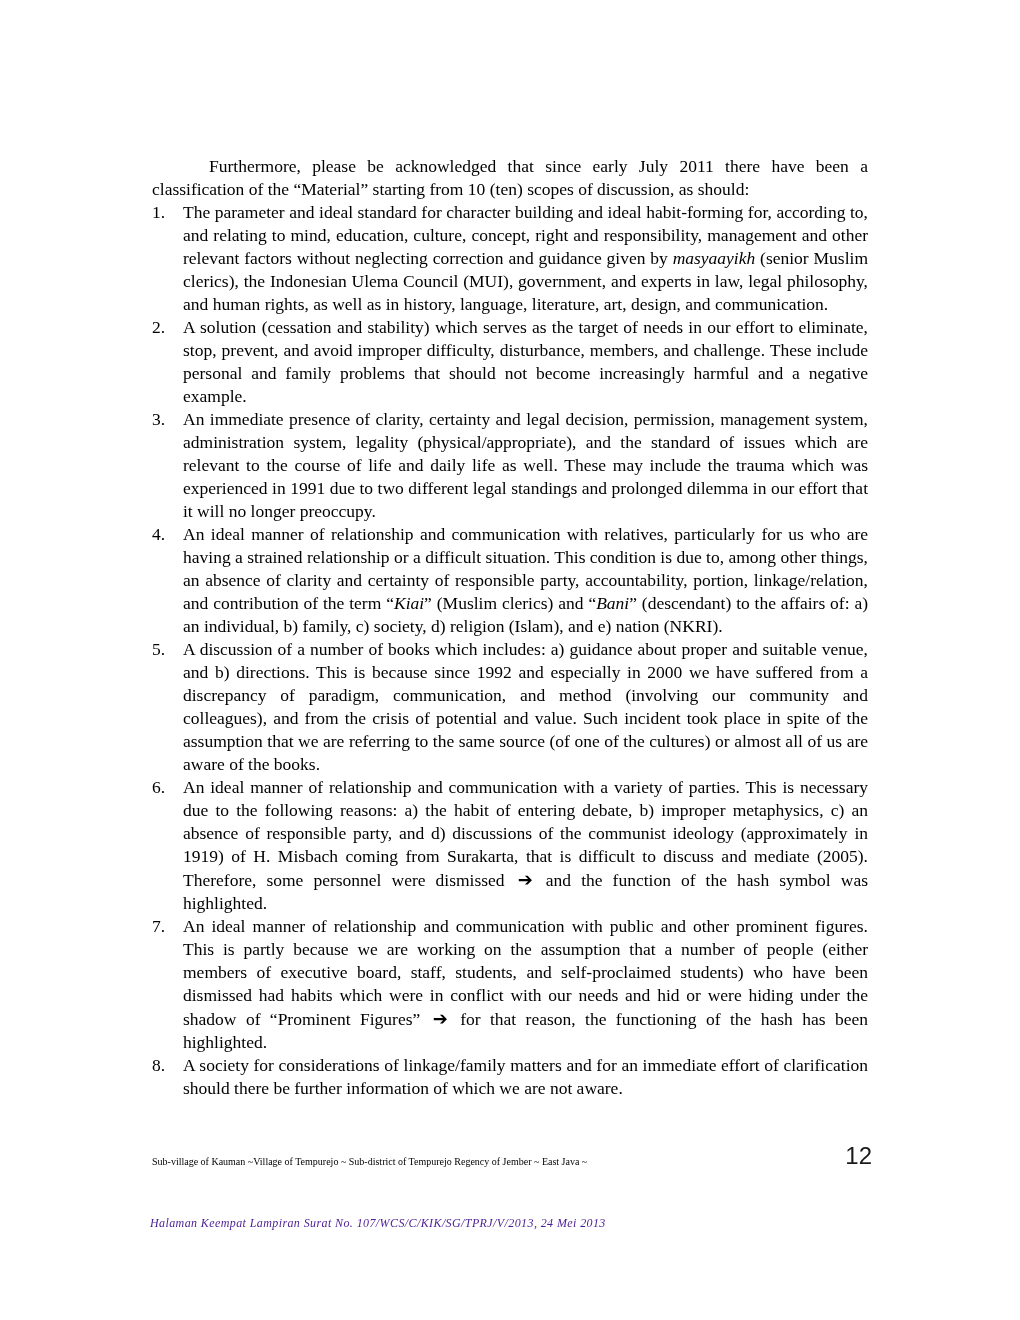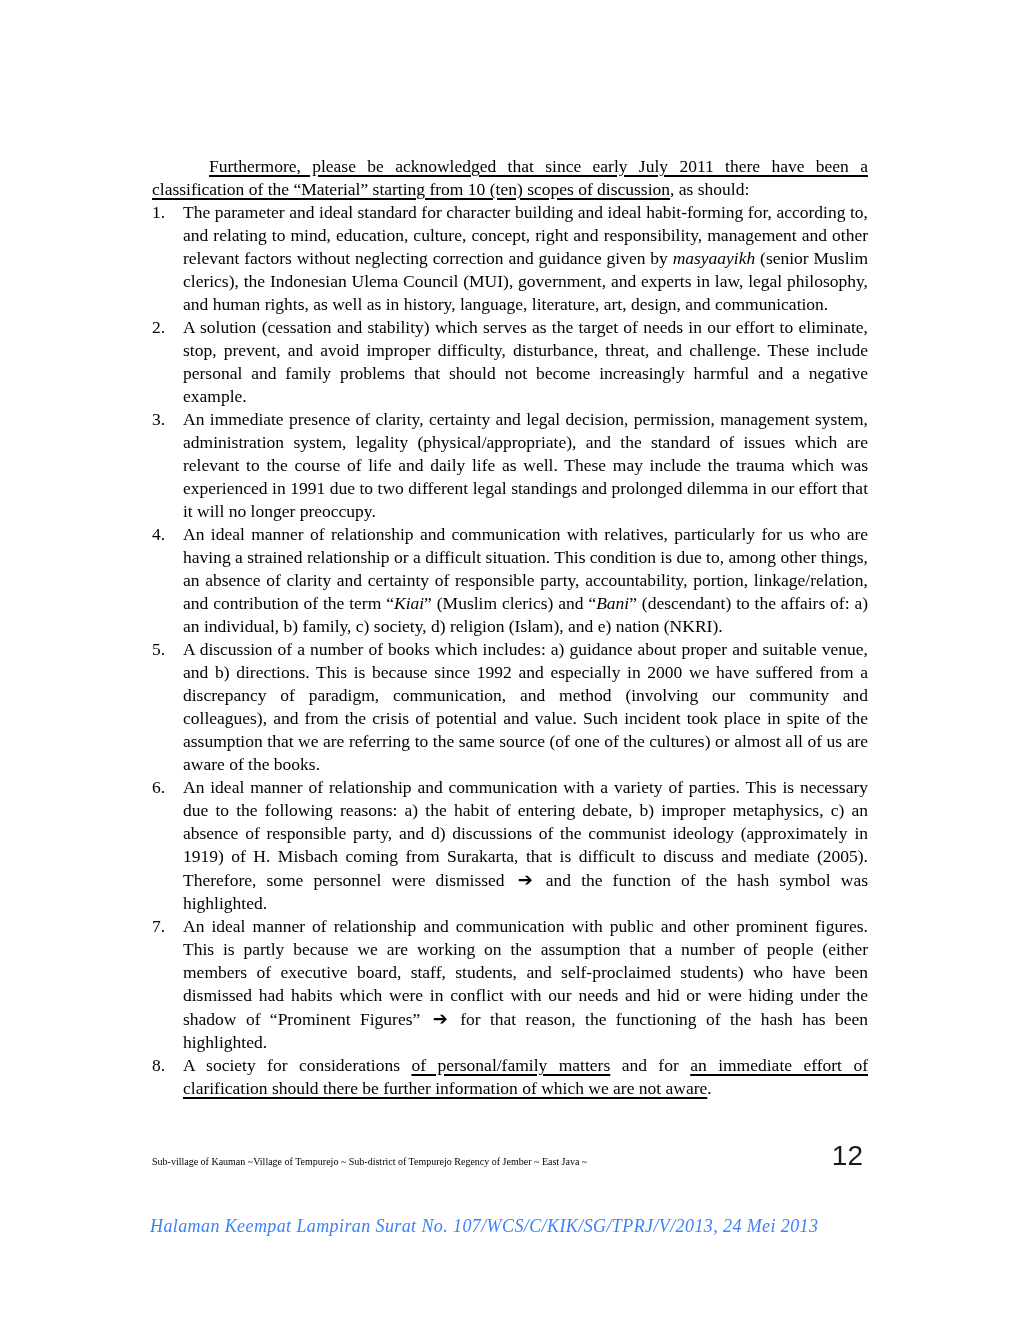--- a/index.html
+++ b/index.html
@@ -28,75 +28,74 @@
   .item { display: flex; align-items: flex-start; }
   .item .num {
     flex: 0 0 31px;
     text-align: left;
   }
   .item .body { flex: 1 1 auto; text-align: justify; }
 
   .run-n { }
   .run-i { font-style: italic; }
   .run-u {
-    text-decoration: underline;
     text-decoration-thickness: 1.5px;
     text-underline-offset: 3px;
   }
   .run-a {
     font-family: "DejaVu Sans", sans-serif;
     font-weight: 700;
     font-size: 18px;
     padding: 0 3px;
   }
 
   .page-number {
     position: absolute;
     top: 1146px;
-    right: 157px;
+    right: 148px;
     font-family: "Liberation Sans", sans-serif;
-    font-size: 28px;
+    font-size: 24px;
     line-height: 20px;
     color: #1a1a1a;
   }
   .footer-address {
     position: absolute;
     left: 152px; top: 1151px;
     width: 716px;
     text-align: left;
     font-size: 10px;
     line-height: 22px;
     color: #000000;
   }
   .footer-note {
     position: absolute;
     left: 150px; top: 1216px;
-    font-size: 18px;
+    font-size: 12px;
     font-style: italic;
     letter-spacing: 0.4px;
-    color: #3b82f6;
+    color: #4c1d95;
   }
 </style>
 </head>
 <body>
 
 <div class="page">
 
   <div class="doc">
 
     <p class="intro"><span class="run-u">Furthermore, please be acknowledged that since early July 2011 there have been a classification of the “Material” starting from 10 (ten) scopes of discussion</span><span class="run-n">, as should:</span></p>
 
     <div class="item">
       <span class="num">1.</span>
       <p class="body"><span class="run-n">The parameter and ideal standard for character building and ideal habit-forming for, according to, and relating to mind, education, culture, concept, right and responsibility, management and other relevant factors without neglecting correction and guidance given by </span><span class="run-i">masyaayikh</span><span class="run-n"> (senior Muslim clerics), the Indonesian Ulema Council (MUI), government, and experts in law, legal philosophy, and human rights, as well as in history, language, literature, art, design, and communication.</span></p>
     </div>
 
     <div class="item">
       <span class="num">2.</span>
-      <p class="body"><span class="run-n">A solution (cessation and stability) which serves as the target of needs in our effort to eliminate, stop, prevent, and avoid improper difficulty, disturbance, threat, and challenge. These include personal and family problems that should not become increasingly harmful and a negative example.</span></p>
+      <p class="body"><span class="run-n">A solution (cessation and stability) which serves as the target of needs in our effort to eliminate, stop, prevent, and avoid improper difficulty, disturbance, members, and challenge. These include personal and family problems that should not become increasingly harmful and a negative example.</span></p>
     </div>
 
     <div class="item">
       <span class="num">3.</span>
       <p class="body"><span class="run-n">An immediate presence of clarity, certainty and legal decision, permission, management system, administration system, legality (physical/appropriate), and the standard of issues which are relevant to the course of life and daily life as well. These may include the trauma which was experienced in 1991 due to two different legal standings and prolonged dilemma in our effort that it will no longer preoccupy.</span></p>
     </div>
 
     <div class="item">
       <span class="num">4.</span>
       <p class="body"><span class="run-n">An ideal manner of relationship and communication with relatives, particularly for us who are having a strained relationship or a difficult situation. This condition is due to, among other things, an absence of clarity and certainty of responsible party, accountability, portion, linkage/relation, and contribution of the term “</span><span class="run-i">Kiai</span><span class="run-n">” (Muslim clerics) and “</span><span class="run-i">Bani</span><span class="run-n">” (descendant) to the affairs of: a) an individual, b) family, c) society, d) religion (Islam), and e) nation (NKRI).</span></p>
@@ -112,21 +111,21 @@
       <p class="body"><span class="run-n">An ideal manner of relationship and communication with a variety of parties. This is necessary due to the following reasons: a) the habit of entering debate, b) improper metaphysics, c) an absence of responsible party, and d) discussions of the communist ideology (approximately in 1919) of H. Misbach coming from Surakarta, that is difficult to discuss and mediate (2005). Therefore, some personnel were dismissed </span><span class="run-a">➔</span><span class="run-n"> and the function of the hash symbol was highlighted.</span></p>
     </div>
 
     <div class="item">
       <span class="num">7.</span>
       <p class="body"><span class="run-n">An ideal manner of relationship and communication with public and other prominent figures. This is partly because we are working on the assumption that a number of people (either members of executive board, staff, students, and self-proclaimed students) who have been dismissed had habits which were in conflict with our needs and hid or were hiding under the shadow of “Prominent Figures” </span><span class="run-a">➔</span><span class="run-n"> for that reason, the functioning of the hash has been highlighted.</span></p>
     </div>
 
     <div class="item">
       <span class="num">8.</span>
-      <p class="body"><span class="run-n">A society for considerations </span><span class="run-u">of personal/family matters</span><span class="run-n"> and for </span><span class="run-u">an immediate effort of clarification should there be further information of which we are not aware</span><span class="run-n">.</span></p>
+      <p class="body"><span class="run-n">A society for considerations </span><span class="run-u">of linkage/family matters</span><span class="run-n"> and for </span><span class="run-u">an immediate effort of clarification should there be further information of which we are not aware</span><span class="run-n">.</span></p>
     </div>
 
   </div>
 
   <div class="page-number">12</div>
 
   <div class="footer-address">
     <div>Sub-village of Kauman ~Village of Tempurejo ~ Sub-district of Tempurejo Regency of Jember ~ East Java ~</div>
   </div>
 

